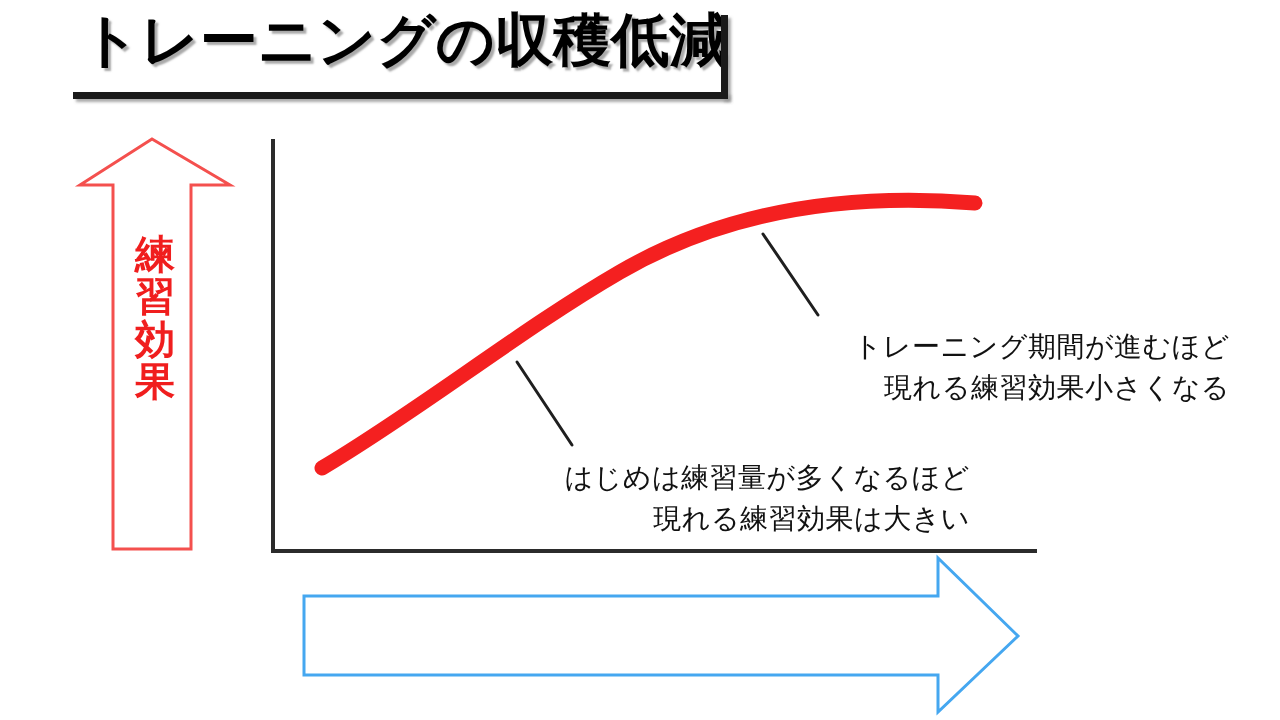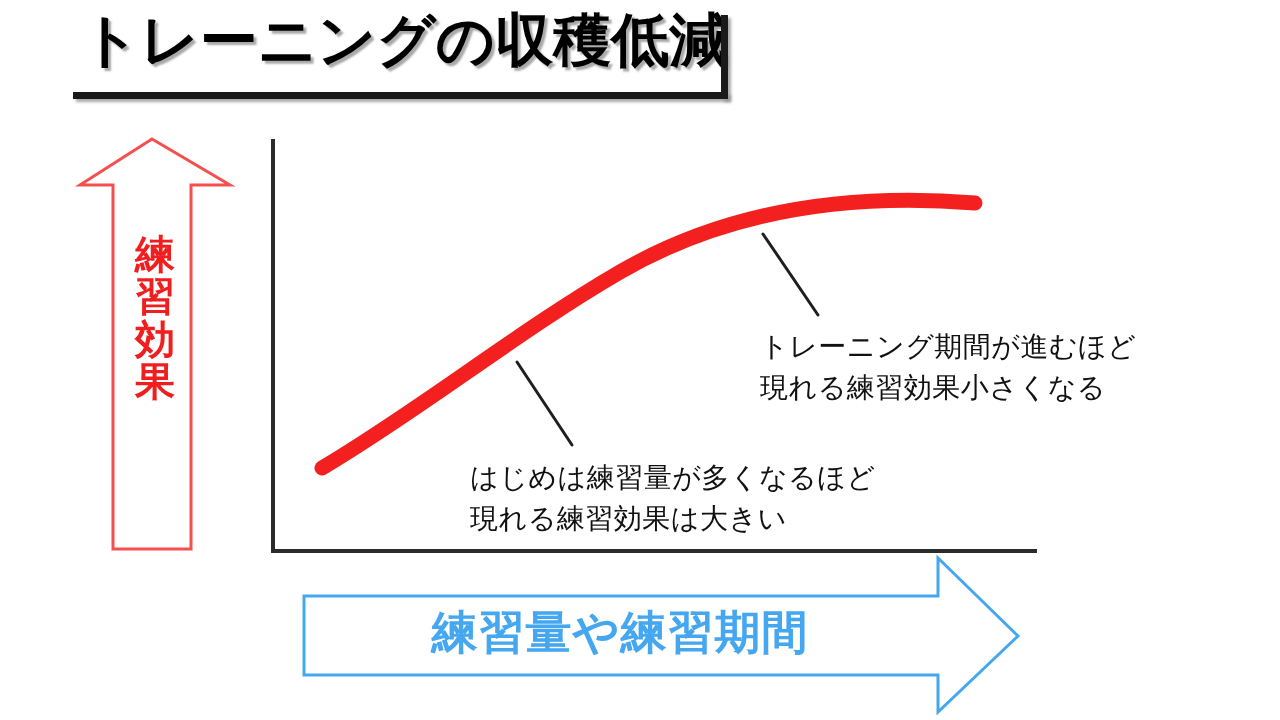--- a/index.html
+++ b/index.html
@@ -130,21 +130,21 @@
     letter-spacing: 1px;
     white-space: nowrap;
   }
 
   
   .annotation {
     position: absolute;
     font-size: 28px;
     color: #111111;
     line-height: 1.45;
-    text-align: left;
+    text-align: right;
     white-space: pre-line;
     letter-spacing: 0.5px;
   }
   #annotation-late {
     left: 760px;
     top: 327px;
     width: 470px;
   }
   #annotation-early {
     left: 470px;
@@ -181,21 +181,20 @@
     <div id="y-arrow-label">練
 習
 効
 果</div>
   </div>
 
   <div id="x-arrow">
     <svg width="724" height="166" viewBox="0 0 724 166" xmlns="http://www.w3.org/2000/svg">
       <polygon points="4,44 638,44 638,6 718,84 638,160 638,123 4,123" fill="#ffffff" stroke="#45A7F0" stroke-width="3" stroke-linejoin="miter"></polygon>
     </svg>
-    <div id="x-arrow-label">練習量や練習期間</div>
   </div>
 
   <div class="annotation" id="annotation-late">トレーニング期間が進むほど
 現れる練習効果小さくなる</div>
   <div class="annotation" id="annotation-early">はじめは練習量が多くなるほど
 現れる練習効果は大きい</div>
 
 </div>
 
 </body></html>

